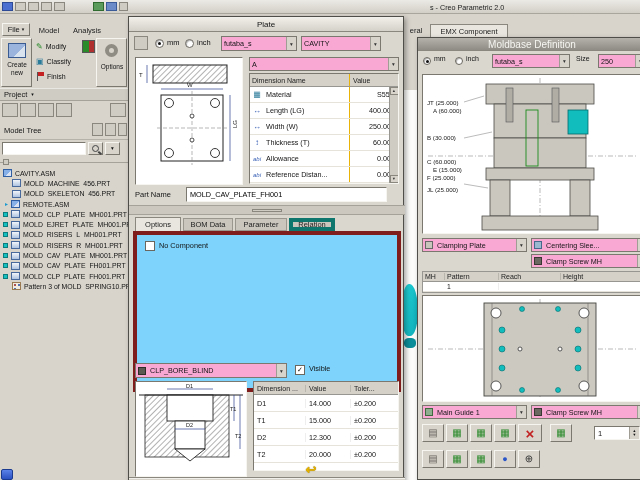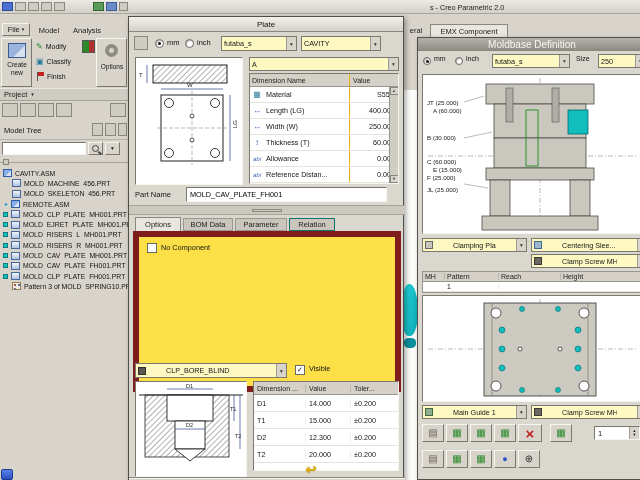--- a/index.html
+++ b/index.html
@@ -5,21 +5,21 @@
 *{margin:0;padding:0;box-sizing:border-box;font-family:"Liberation Sans",sans-serif}
 html,body{width:640px;height:480px}
 body{position:relative;overflow:hidden;background:#d8d4cc;font-size:8px;color:#141414}
 .abs{position:absolute}
 .raised{border:1px solid;border-color:#f7f5f0 #7b786f #7b786f #f7f5f0;background:#d8d4cc}
 .sunken{border:1px solid;border-color:#7b786f #f7f5f0 #f7f5f0 #7b786f;background:#fff}
 .lbl{position:absolute;white-space:nowrap;font-size:7.5px}
 .gico{line-height:1;display:inline-block}
 .icobtn{position:absolute;display:flex;align-items:center;justify-content:center;border:1px solid;border-color:#f7f5f0 #7b786f #7b786f #f7f5f0;background:#d8d4cc}
 .sq{position:absolute;border:1px solid #8a877f;background:#cfccc4}
-.combo{position:absolute;display:flex;align-items:center;gap:20px;background:#fef9c3;border:1px solid #7b786f;font-size:7.2px;padding-left:2px;overflow:hidden}
+.combo{position:absolute;display:flex;align-items:center;gap:4px;background:#f9a8d4;border:1px solid #7b786f;font-size:7.2px;padding-left:2px;overflow:hidden}
 .combo .cval{white-space:nowrap;overflow:hidden;flex:1}
 .combo .arr{width:10px;align-self:stretch;margin-left:auto;background:#d8d4cc;border-left:1px solid #a09d95;display:flex;align-items:center;justify-content:center;font-size:5.5px;color:#333;flex:none}
 .cico{width:8px;height:8px;flex:none;border:1px solid #666;background:#c8c5bd}
 .radio{position:absolute;width:9px;height:9px;border-radius:50%;background:#fff;border:1px solid #6a675f;box-shadow:inset 1px 1px 1px rgba(0,0,0,.3)}
 .radio.on::after{content:"";position:absolute;left:2px;top:2px;width:3px;height:3px;border-radius:50%;background:#101010}
 .cb{position:absolute;width:10px;height:10px;background:#fff;border:1px solid #6a675f;font-size:8px;line-height:8px;text-align:center;color:#111}
 .dlg{position:absolute;background:#dad7cf;border:1px solid #504e48;box-shadow:2px 2px 5px rgba(0,0,0,.35)}
 .dlgtitle{position:absolute;left:0;top:0;right:0;display:flex;align-items:center;justify-content:center;border-bottom:1px solid #8a877f}
 .tab{position:absolute;display:flex;align-items:center;justify-content:center;font-size:7.5px;height:13px;color:#222}
 .tab.active{background:#e9e6df;border:1px solid #8a877f;border-bottom:none}
@@ -295,24 +295,24 @@
 
   <div class="tab active" style="left:6px;top:200px;width:46px;height:14px">
       <span>Options</span>
     </div>
   <div class="tab" style="left:54px;top:201px;width:50px;background:#cac6be;border:1px solid #9a978f">
       <span>BOM Data</span>
     </div>
   <div class="tab" style="left:106px;top:201px;width:52px;background:#cac6be;border:1px solid #9a978f">
       <span>Parameter</span>
     </div>
-  <div class="tab" style="left:160px;top:201px;width:46px;background:#cac6be;border:1px solid #0f766e">
+  <div class="tab" style="left:160px;top:201px;width:46px;background:#cac6be;border:4px solid #0f766e">
       <span>Relation</span>
     </div>
-  <div class="abs" style="left:4px;top:214px;width:268px;height:161px;border:6px solid #7f1d1d;background:#fde047">
+  <div class="abs" style="left:4px;top:214px;width:268px;height:161px;border:4px solid #7f1d1d;background:#7dd3fc">
     <span class="cb" style="left:8px;top:6px"></span>
     <span class="lbl" style="left:22px;top:6px;font-size:7.3px">No Component</span>
   </div>
 
   <div class="combo" style="left:6px;top:346px;width:152px;height:15px">
     <span class="cico" style="background:#5a5850;border-color:#2f2d28"></span>
     <span class="cval">CLP_BORE_BLIND</span>
     <span class="arr">▾</span>
   </div>
   <span class="cb" style="left:166px;top:348px"><span class="gico" style="font-size:7px">✓</span></span>

